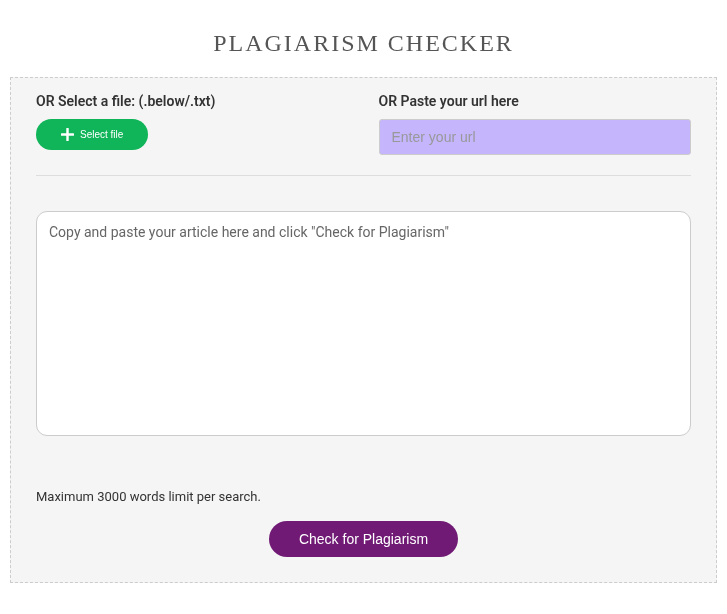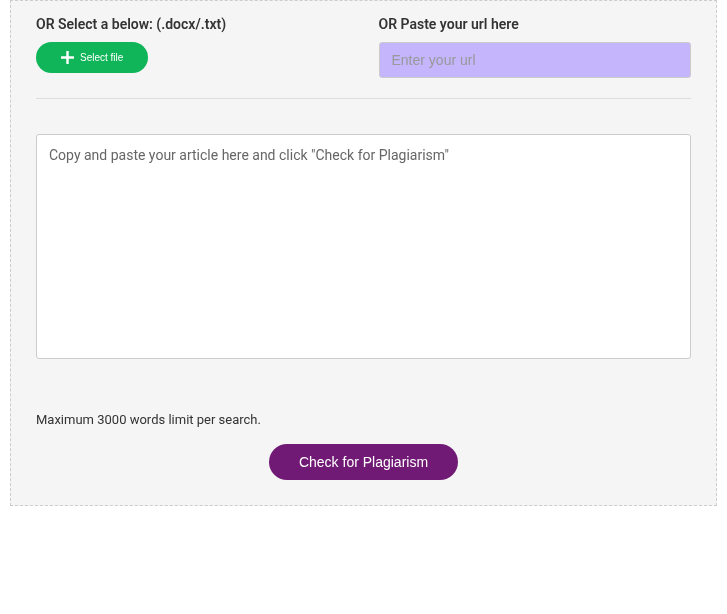--- a/index.html
+++ b/index.html
@@ -81,21 +81,21 @@
       font-size: 14px;
       color: #333;
       margin-bottom: 12px;
       display: block;
     }
     .article-textarea {
       width: 100%;
       height: 225px;
       padding: 12px;
       border: 1px solid #ccc;
-      border-radius: 3px;
+      border-radius: 11px;
       font-size: 14px;
       font-family: inherit;
       color: #333;
       resize: none;
       background: #fff;
     }
     .article-textarea::placeholder {
       color: #666;
     }
     .info {
@@ -115,25 +115,26 @@
       border-radius: 20px;
       padding: 10px 30px;
       font-size: 14px;
       cursor: pointer;
     }
   </style>
 </head>
 <body>
 
 <div class="page">
+  <h1 class="title">PLAGIARISM CHECKER</h1>
 
   <div class="panel">
     <div class="top-row">
       <div class="col">
-        <span class="label">OR Select a below: (.docx/.txt)</span>
+        <span class="label">OR Select a file: (.below/.txt)</span>
         <button class="select-file-btn">
           <svg viewBox="0 0 16 16">
               <path d="M8 1v14M1 8h14" stroke="#fff" stroke-width="3" stroke-linecap="round"></path>
             </svg>
           <span>Select file</span>
         </button>
       </div>
       <div class="col">
         <span class="label">OR Paste your url here</span>
         <input type="text" class="url-input" placeholder="Enter your url" style="">

